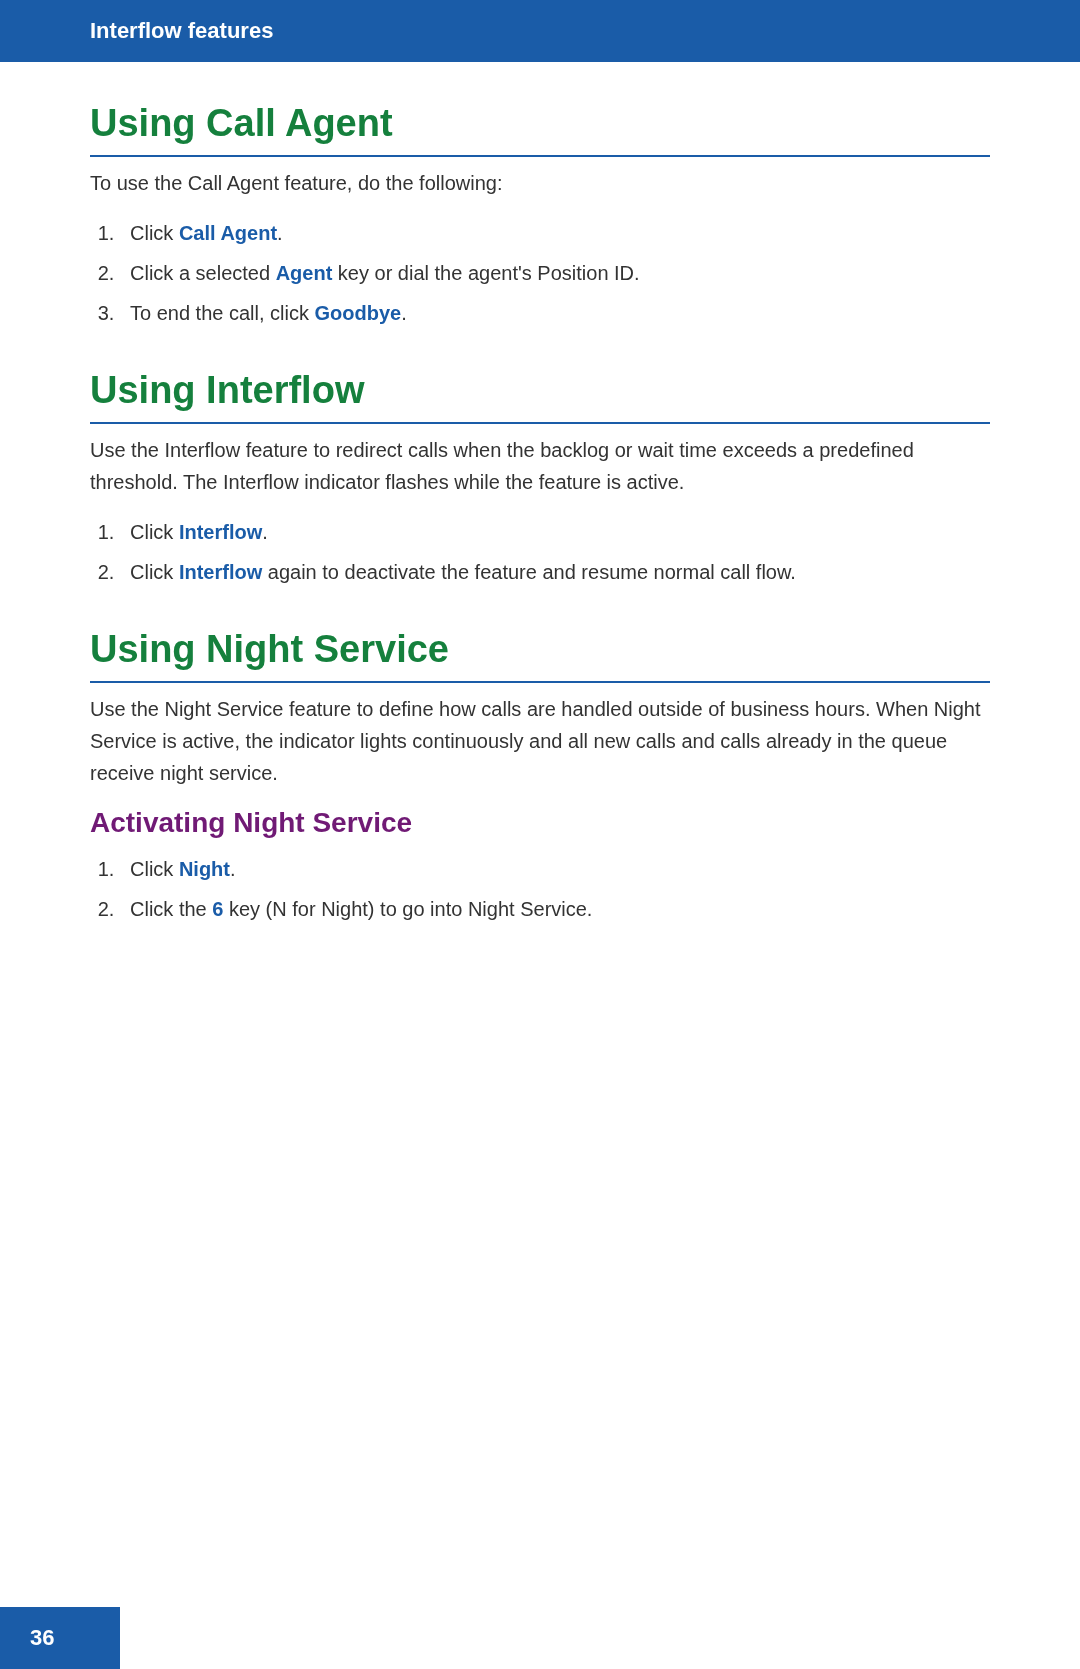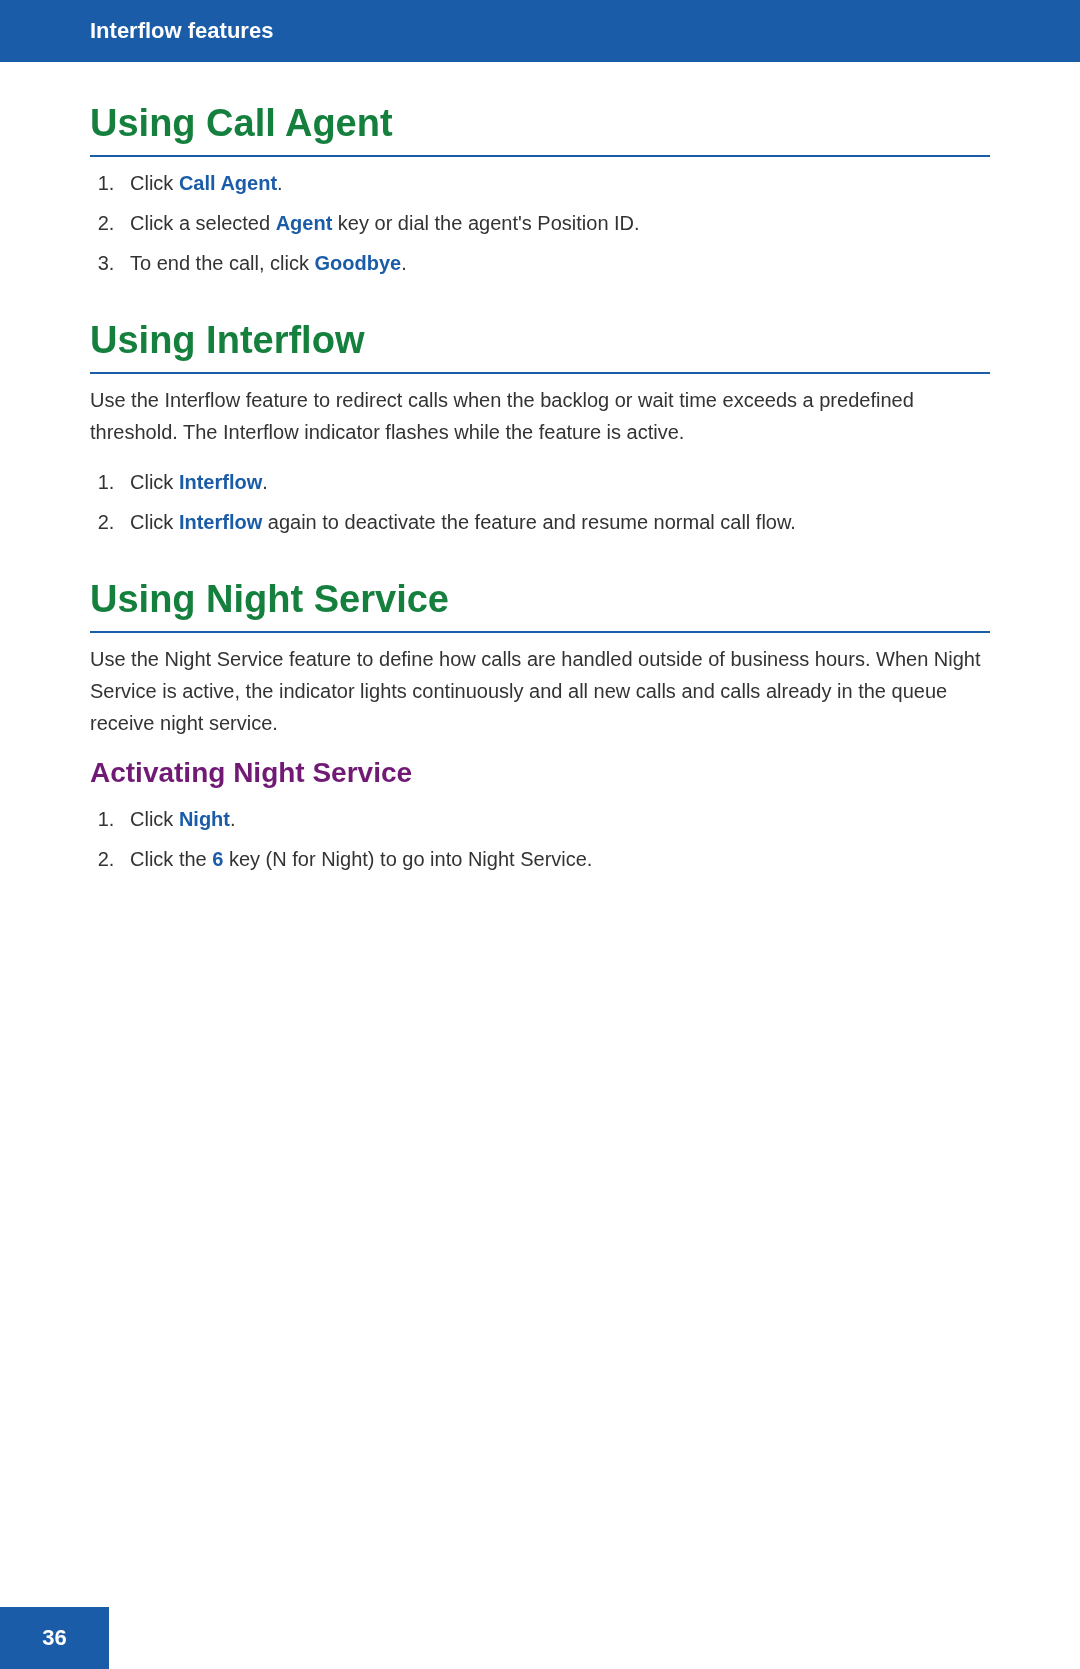--- a/index.html
+++ b/index.html
@@ -75,24 +75,23 @@
       color: #333333;
       line-height: 1.6;
       margin-bottom: 8px;
       padding-left: 10px;
     }
 
     .page-footer {
       position: absolute;
       bottom: 0;
       left: 0;
-      width: 109px;
+      width: 120px;
       background-color: #1a5ca8;
       padding: 18px 30px;
-      text-align: center;
     }
 
     .page-footer span {
       color: #ffffff;
       font-size: 22px;
       font-weight: bold;
     }
 
     .bold-link {
       color: #1a5ca8;
@@ -103,20 +102,21 @@
 <body>
 
 <div class="header-bar">
   <span>Interflow features</span>
 </div>
 
 <div class="content">
 
   <div class="section">
     <h1 class="section-title">Using Call Agent</h1>
+    <p class="body-text">To use the Call Agent feature, do the following:</p>
     <ol class="ordered-list">
       <li>
         <span>Click </span><span class="link-text">Call Agent</span><span>.</span>
       </li>
       <li>
         <span>Click a selected </span><span class="link-text">Agent</span><span> key or dial the agent's Position ID.</span>
       </li>
       <li>
         <span>To end the call, click </span><span class="link-text">Goodbye</span><span>.</span>
       </li>

